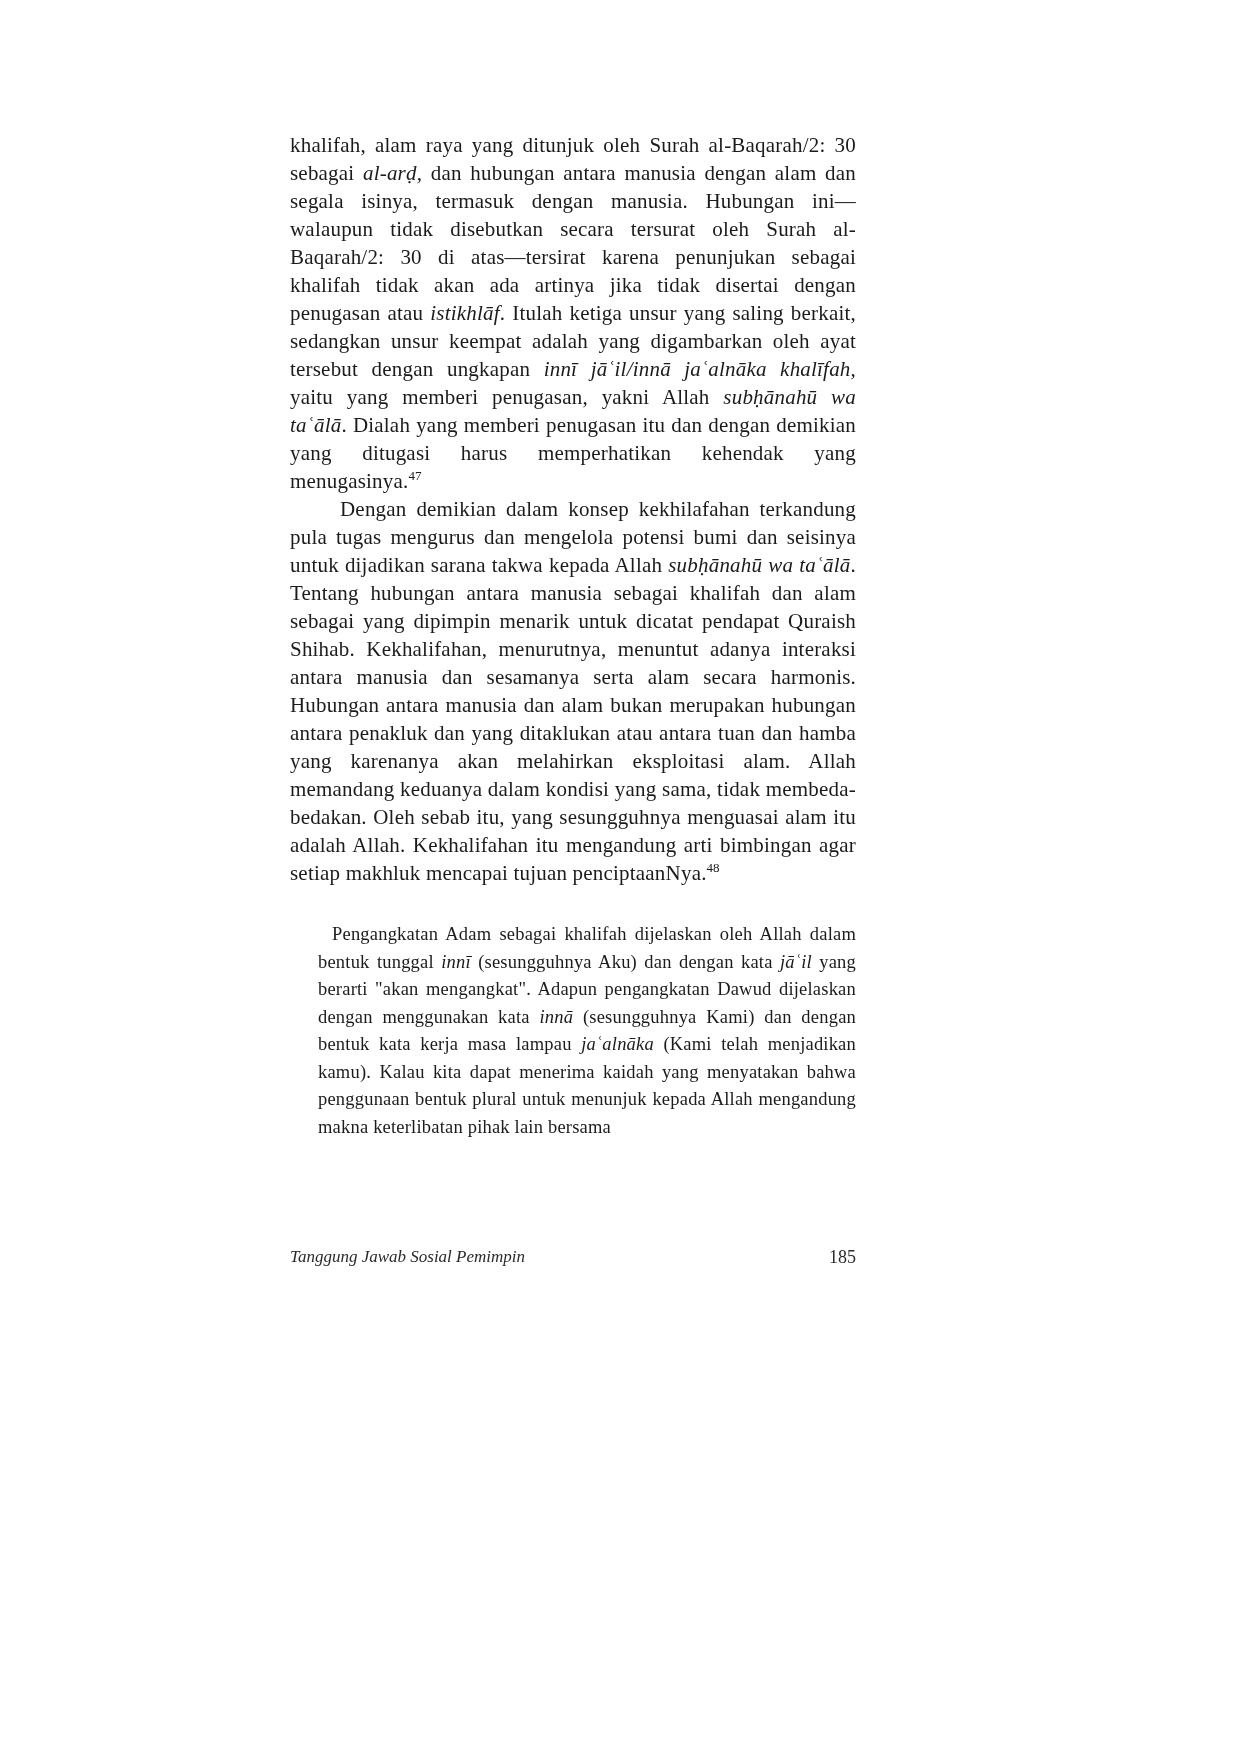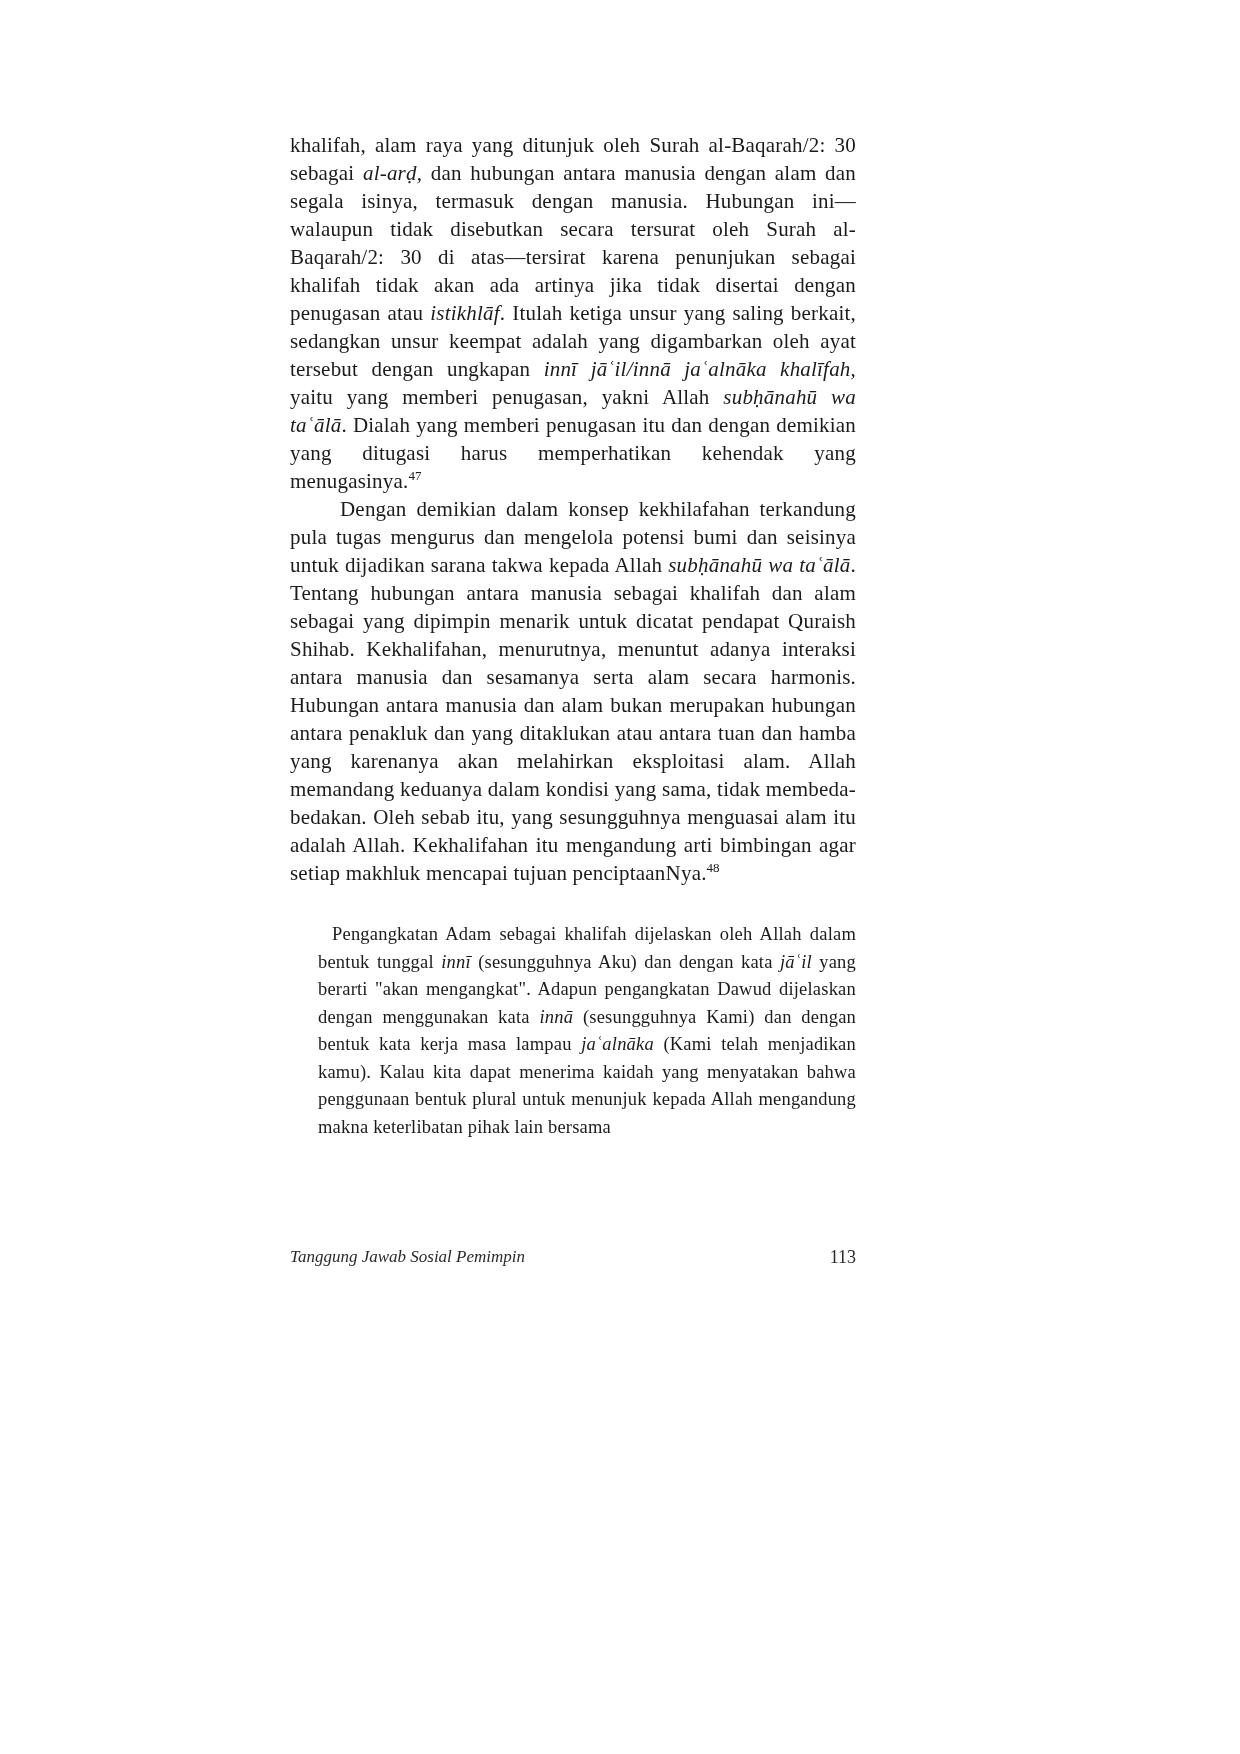--- a/index.html
+++ b/index.html
@@ -76,16 +76,16 @@
     <p class="body-para"><span>khalifah, alam raya yang ditunjuk oleh Surah al-Baqarah/2: 30 sebagai </span><i>al-arḍ,</i><span> dan hubungan antara manusia dengan alam dan segala isinya, termasuk dengan manusia. Hubungan ini—walaupun tidak disebutkan secara tersurat oleh Surah al-Baqarah/2: 30 di atas—tersirat karena penunjukan sebagai khalifah tidak akan ada artinya jika tidak disertai dengan penugasan atau </span><i>istikhlāf</i><span>. Itulah ketiga unsur yang saling berkait, sedangkan unsur keempat adalah yang digambarkan oleh ayat tersebut dengan ungkapan </span><i>innī jāʿil/innā jaʿalnāka khalīfah,</i><span> yaitu yang memberi penugasan, yakni Allah </span><i>subḥānahū wa taʿālā</i><span>. Dialah yang memberi penugasan itu dan dengan demikian yang ditugasi harus memperhatikan kehendak yang menugasinya.</span><sup>47</sup></p>
 
     <p class="body-para indented"><span>Dengan demikian dalam konsep kekhilafahan terkandung pula tugas mengurus dan mengelola potensi bumi dan seisinya untuk dijadikan sarana takwa kepada Allah </span><i>subḥānahū wa taʿālā</i><span>. Tentang hubungan antara manusia sebagai khalifah dan alam sebagai yang dipimpin menarik untuk dicatat pendapat Quraish Shihab. Kekhalifahan, menurutnya, menuntut adanya interaksi antara manusia dan sesamanya serta alam secara harmonis. Hubungan antara manusia dan alam bukan merupakan hubungan antara penakluk dan yang ditaklukan atau antara tuan dan hamba yang karenanya akan melahirkan eksploitasi alam. Allah memandang keduanya dalam kondisi yang sama, tidak membeda-bedakan. Oleh sebab itu, yang sesungguhnya menguasai alam itu adalah Allah. Kekhalifahan itu mengandung arti bimbingan agar setiap makhluk mencapai tujuan penciptaanNya.</span><sup>48</sup></p>
 
 
     <blockquote class="quote-para"><span>Pengangkatan Adam sebagai khalifah dijelaskan oleh Allah dalam bentuk tunggal </span><i>innī</i><span> (sesungguhnya Aku) dan dengan kata </span><i>jāʿil</i><span> yang berarti "akan mengangkat". Adapun pengangkatan Dawud dijelaskan dengan menggunakan kata </span><i>innā</i><span> (sesungguhnya Kami) dan dengan bentuk kata kerja masa lampau </span><i>jaʿalnāka</i><span> (Kami telah menjadikan kamu). Kalau kita dapat menerima kaidah yang menyatakan bahwa penggunaan bentuk plural untuk menunjuk kepada Allah mengandung makna keterlibatan pihak lain bersama</span></blockquote>
   </main>
 
   <footer class="footer">
     <span class="running-title">Tanggung Jawab Sosial Pemimpin</span>
-    <span class="page-number">113</span>
+    <span class="page-number">185</span>
   </footer>
 
 </div>
 
 </body></html>

